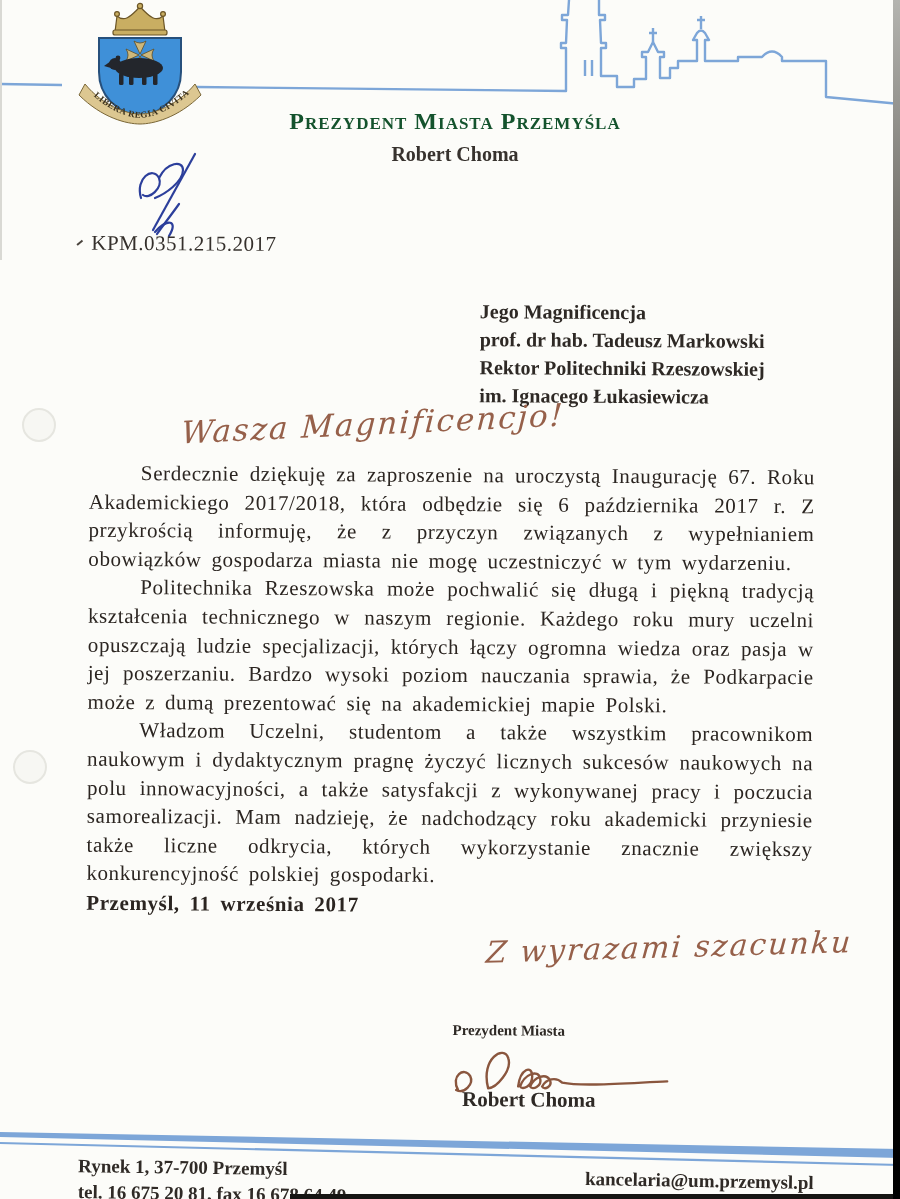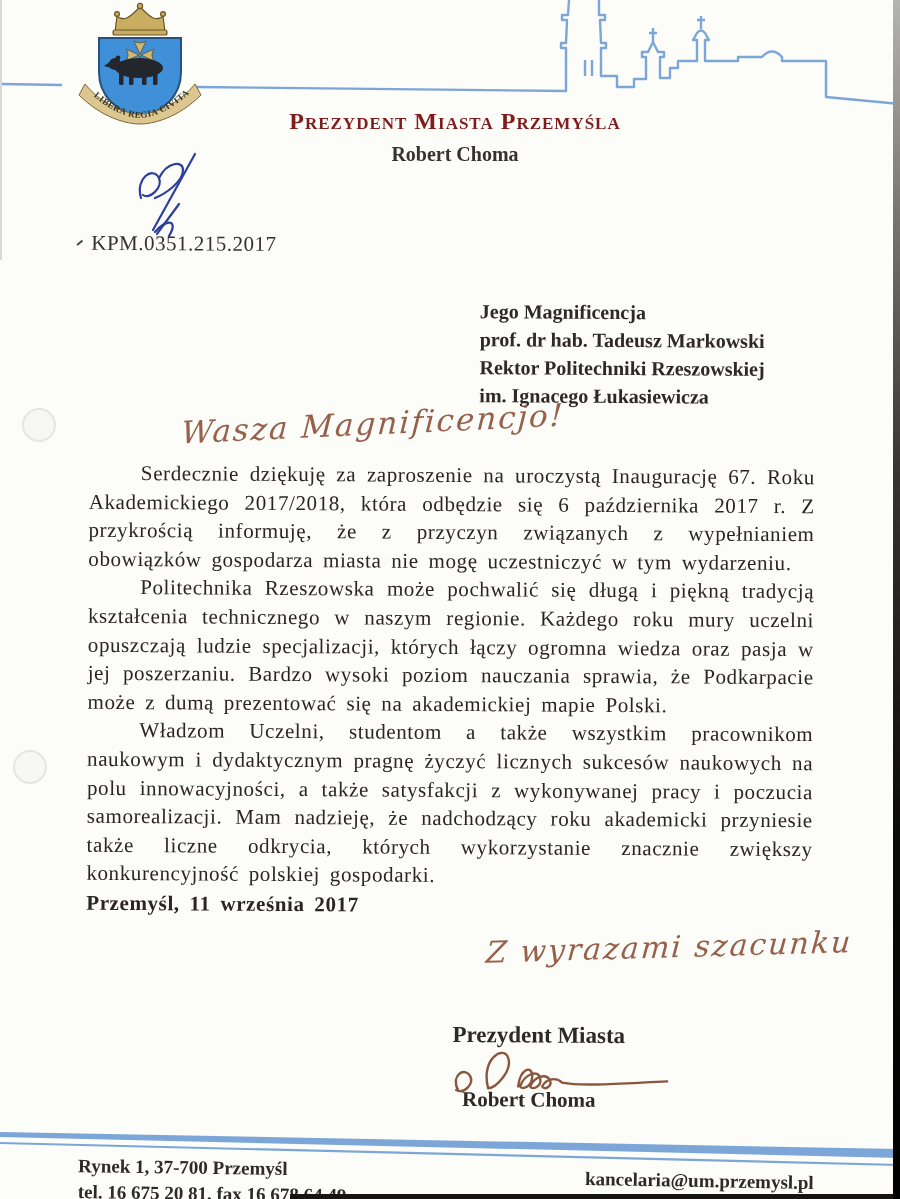--- a/index.html
+++ b/index.html
@@ -7,21 +7,21 @@
     position:relative;width:900px;height:1199px;margin:0 auto;
     background:#fcfcf9;overflow:hidden;
     font-family:"Liberation Serif", serif;color:#2b2622;
   }
   svg{display:block;}
   .abs{position:absolute;}
   
   .hdr-center{left:105px;top:108px;width:700px;text-align:center;}
   .office-title{
     font-variant:small-caps;font-size:24px;font-weight:600;
-    letter-spacing:1px;color:#7f1d1d;
+    letter-spacing:1px;color:#14532d;
   }
   .office-holder{margin-top:8px;font-size:20px;font-weight:bold;color:#37322e;}
   
   .tilt{position:absolute;left:0;top:0;width:900px;height:1199px;
         transform:rotate(0.35deg);transform-origin:450px 620px;}
   .ref-line{left:74px;top:233px;font-size:21px;color:#35302c;letter-spacing:0.5px;}
   .ref-tick{display:inline-block;width:7px;height:2px;background:#4a443e;
             transform:rotate(-40deg);vertical-align:6px;margin-right:8px;}
   .recipient{left:478px;top:297px;font-size:20px;font-weight:bold;
              line-height:28px;color:#2e2925;}
@@ -31,21 +31,21 @@
   }
   .salutation{left:180px;top:406px;font-size:31px;letter-spacing:2px;
               transform:rotate(-3deg) skewX(-6deg);}
   .closing{left:488px;top:928px;font-size:30px;letter-spacing:2px;
            transform:rotate(-2deg) skewX(-6deg);}
   .body-text{left:88px;top:461px;width:726px;text-align:justify;
              font-size:21px;line-height:28.6px;letter-spacing:0.6px;
              word-spacing:4px;color:#2b2521;}
   .body-text p{margin:0;text-indent:52px;}
   .dateline{font-weight:bold;margin-top:1px;}
-  .sig-title{left:455px;top:1022px;font-size:23px;font-weight:bold;color:#2e2925;}
+  .sig-title{left:455px;top:1022px;font-size:15px;font-weight:bold;color:#2e2925;}
   .sig-name{left:465px;top:1087px;font-size:21px;font-weight:bold;color:#2e2925;}
   
   .footer-address{left:78px;top:1155px;font-size:19px;font-weight:bold;
                   line-height:26px;color:#2f2a26;transform:rotate(0.8deg);}
   .footer-email{left:585px;top:1170px;font-size:19px;font-weight:bold;
                 color:#2f2a26;transform:rotate(1deg);}
   
   .edge-right{right:0;top:0;width:7px;height:1199px;
     background:linear-gradient(#b4b4b0 0%,#77756f 18%,#35332f 40%,#0a0a09 70%,#000 100%);}
   .edge-left{left:0;top:0;width:2px;height:260px;background:#d9d9d4;}

